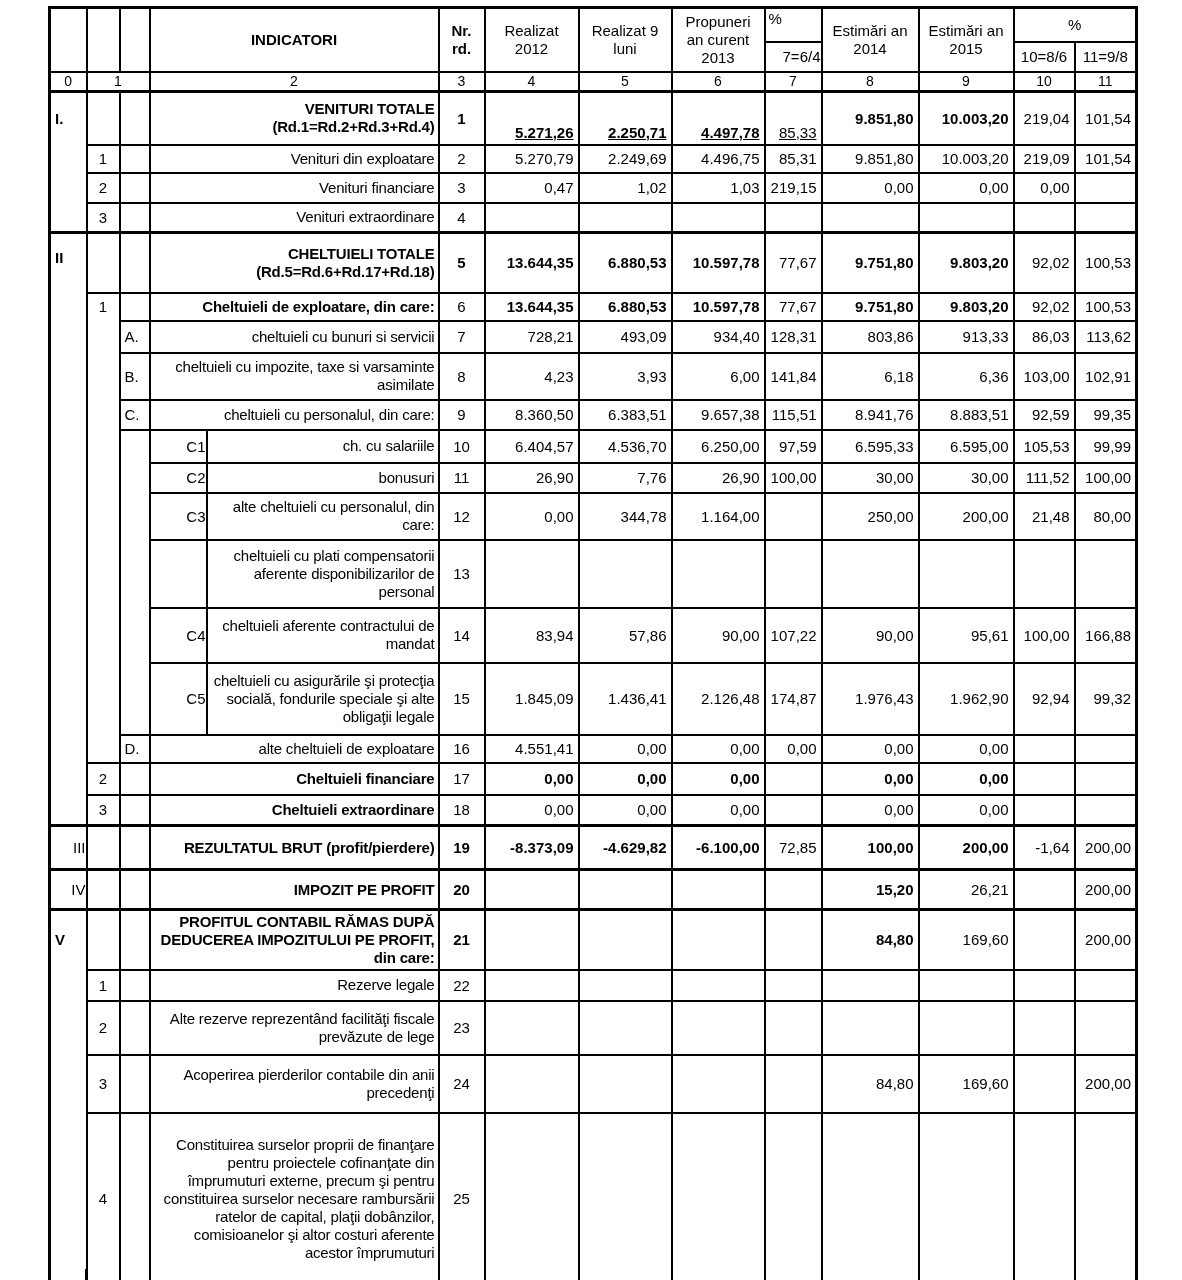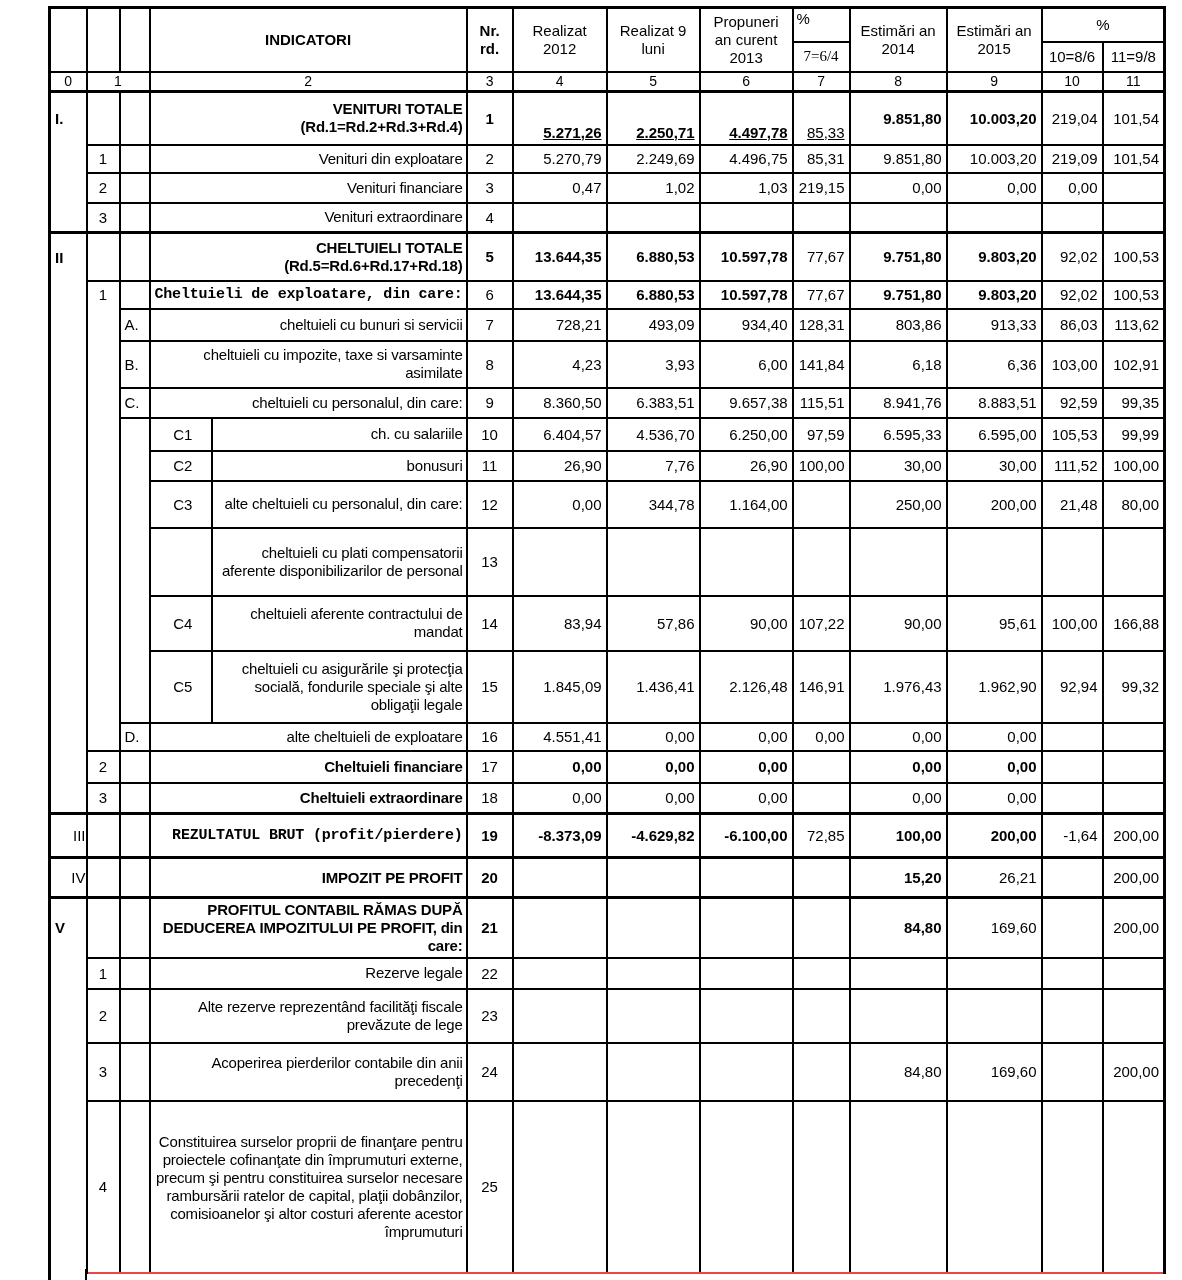--- a/index.html
+++ b/index.html
@@ -6,38 +6,38 @@
   .page{position:relative;width:1182px;height:1280px;background:#fff;overflow:hidden;
         font-family:"Liberation Sans",sans-serif;color:#000;}
   table.grid{position:absolute;left:48px;top:6px;border-collapse:collapse;table-layout:fixed;}
   td{border:2px solid #000;padding:0;font-size:15px;vertical-align:middle;overflow:hidden;
      font-family:"Liberation Sans",sans-serif;}
   .lab{text-align:right;padding:1px 3px 1px 4px;line-height:18px;letter-spacing:-0.2px;}
   .num{text-align:right;padding-right:4px;}
   .ctr{text-align:center;}
   .b{font-weight:bold;}
   .pre{white-space:pre-line;}
-  .nw{white-space:nowrap;font-family:Liberation Mono, monospace;}
+  .nw{white-space:nowrap;}
   .vb{vertical-align:bottom;padding-bottom:3px;text-decoration:underline;}
   .hc{text-align:center;line-height:18px;}
   .grp{vertical-align:top;text-align:left;padding-left:4px;font-weight:bold;}
   .grpm{text-align:right;padding-left:4px;font-weight:normal;}
   .c1g{vertical-align:top;text-align:center;line-height:26px;}
   .c2l{text-align:left;padding-left:4px;}
-  .c3l{vertical-align:middle;text-align:center;padding-left:4px;}
+  .c3l{vertical-align:middle;text-align:right;padding-left:4px;}
   .cn{font-size:14px;}
   .ot{border-top:3px solid #000;}
   .ol{border-left:3px solid #000;}
   .or{border-right:3px solid #000;}
   .tt{border-top:3px solid #000;}
   .sb{border-bottom:3px solid #000;}
   .bb{border-bottom:2px solid #ef4444;}
   .nbb{border-bottom:none;}
   .pcttl{vertical-align:top;text-align:left;padding:1px 0 0 3px;}
-  .pctsub{text-align:center;padding-left:0;font-family:Liberation Serif, serif;}
+  .pctsub{text-align:right;padding-left:0;}
   .ext{position:absolute;background:#000;}
 </style>
 </head>
 <body>
 
 <div class="page">
 <table class="grid">
 <colgroup>
 <col style="width:37px">
         <col style="width:33px">
@@ -152,21 +152,21 @@
 <td class="num"></td>
 <td class="num"></td>
 <td class="num"></td>
 <td class="num"></td>
 <td class="num"></td>
 <td class="num"></td>
 <td class="num"></td>
 <td class="num or"></td>
 </tr>
 
-<tr style="height:48px">
+<tr style="height:60px">
 <td rowspan="14" class="ol grp tt" style="line-height:48px">II</td>
 <td class="ctr tt"></td>
 <td class="ctr tt"></td>
 <td colspan="2" class="lab b pre tt">CHELTUIELI TOTALE
 (Rd.5=Rd.6+Rd.17+Rd.18)</td>
 <td class="ctr b tt">5</td>
 <td class="num b tt">13.644,35</td>
 <td class="num b tt">6.880,53</td>
 <td class="num b tt">10.597,78</td>
 <td class="num tt">77,67</td>
@@ -304,21 +304,21 @@
 <td class="num or">166,88</td>
 </tr>
 
 <tr style="height:72px">
 <td class="c3l">C5</td>
 <td class="lab">cheltuieli cu asigurările şi protecţia socială, fondurile speciale şi alte obligaţii legale</td>
 <td class="ctr">15</td>
 <td class="num">1.845,09</td>
 <td class="num">1.436,41</td>
 <td class="num">2.126,48</td>
-<td class="num">146,91</td>
+<td class="num">174,87</td>
 <td class="num">1.976,43</td>
 <td class="num">1.962,90</td>
 <td class="num">92,94</td>
 <td class="num or">99,32</td>
 </tr>
 
 <tr style="height:28px">
 <td class="c2l">D.</td>
 <td colspan="2" class="lab">alte cheltuieli de exploatare</td>
 <td class="ctr">16</td>

